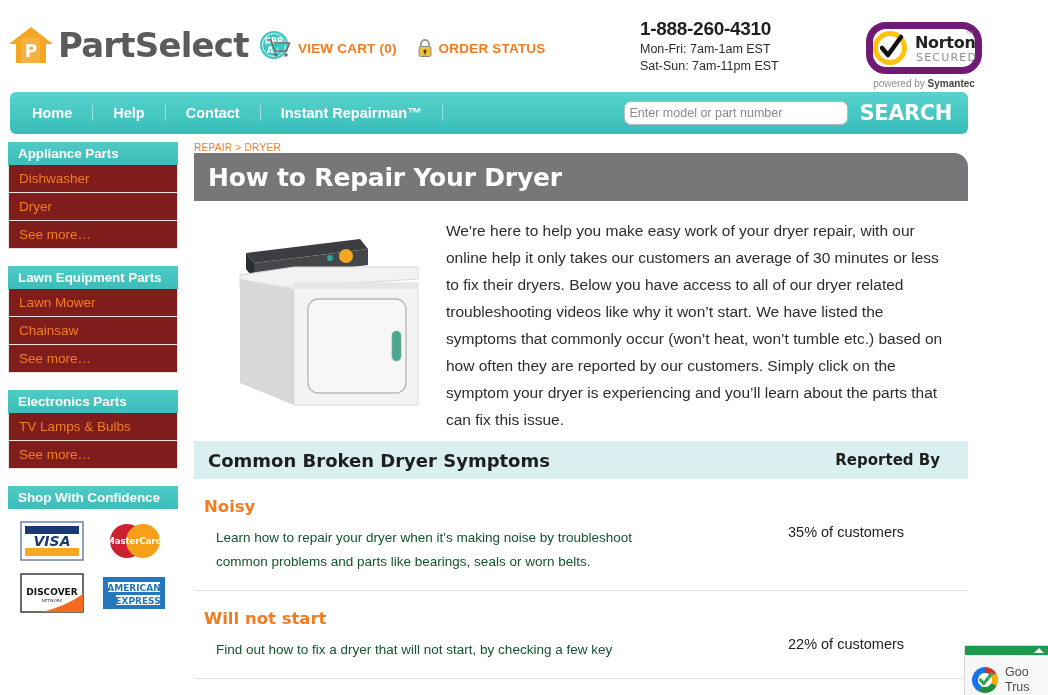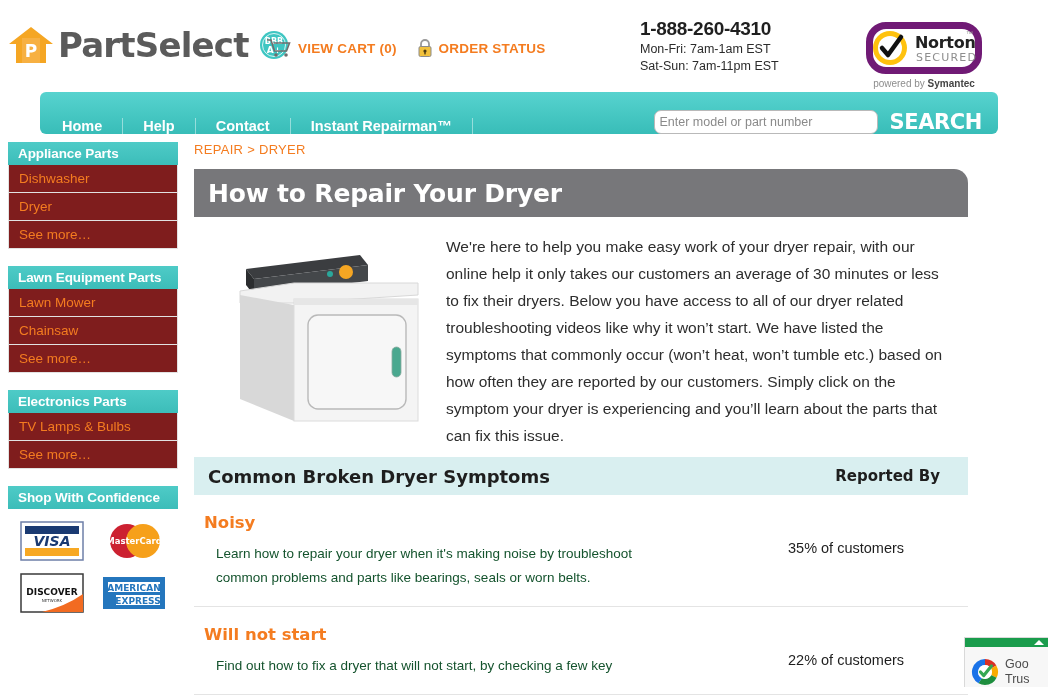--- a/index.html
+++ b/index.html
@@ -122,23 +122,22 @@
   .symantec b { color:#444; }
 
   
   .navbar {
     position: absolute;
     left: 10px; top: 92px;
     width: 958px; height: 42px;
     background: linear-gradient(#57d3cf, #38bdb8);
     border-radius: 6px;
     display: flex;
-    align-items: flex-end;
+    align-items: center;
     box-sizing: border-box;
-    margin-left: 30px;
   }
   .nav-item {
     display: flex; align-items: center;
     padding: 0 20px;
     color: #ffffff;
     font-size: 14.5px;
     font-weight: bold;
     border-right: 1px solid rgba(255,255,255,0.45);
     cursor: pointer;
     white-space: nowrap;
@@ -208,24 +207,23 @@
   .card-logo { width: 64px; height: 40px; display:block; }
 
   
   .main {
     position: absolute;
     left: 194px; top: 142px;
     width: 780px;
   }
   .breadcrumb {
     color: #f47c20;
-    font-size: 13px;
+    font-size: 10px;
     font-weight: normal;
     letter-spacing: 0.3px;
-    margin-bottom: 12px;
     cursor: pointer;
   }
   .page-title-bar {
     background: #77777a;
     border-top-right-radius: 14px;
     height: 48px;
     display: flex;
     align-items: center;
     width: 774px;
   }
@@ -302,21 +300,21 @@
     text-align: left;
     padding-top: 27px;
     padding-left: 12px;
     font-size: 14.5px;
     color: #1e1e1e;
   }
 
   
   .google-badge {
     position: absolute;
-    right: 0; bottom: 8px;
+    right: 0; bottom: 0;
     width: 84px; height: 50px;
     background: #ffffff;
     border: 1px solid #d9d9d9;
     border-right: none;
     border-bottom: none;
     box-sizing: border-box;
     overflow: hidden;
   }
   .gb-top {
     height: 9px;

